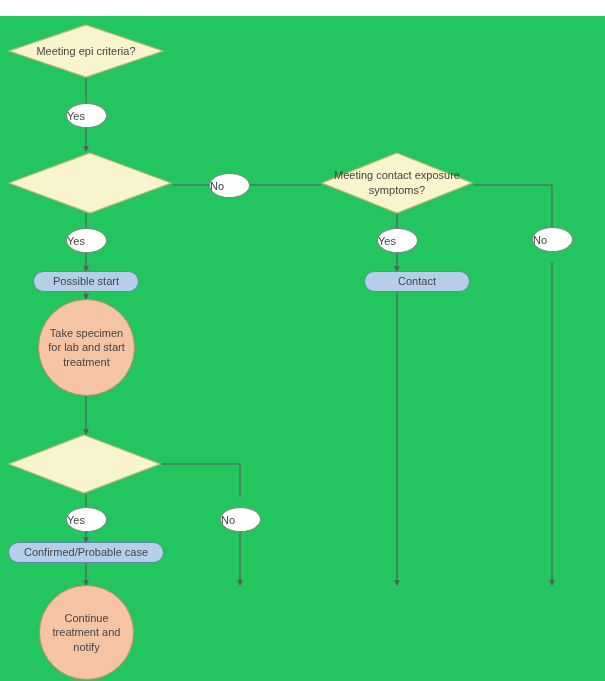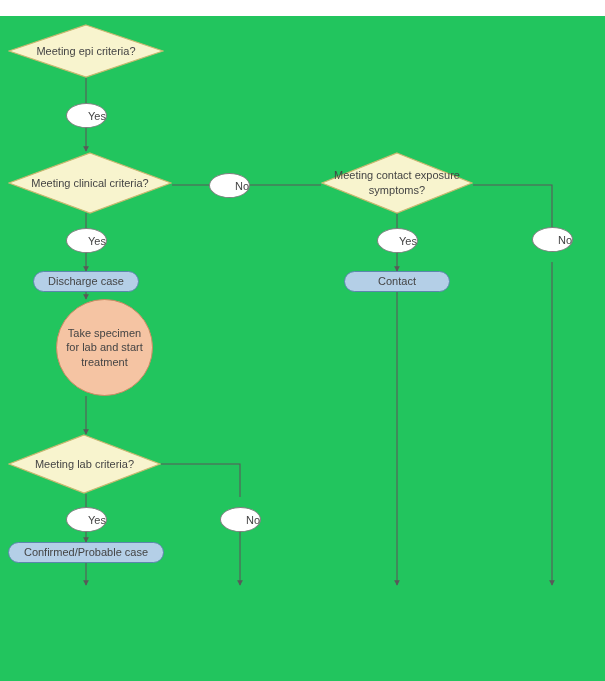--- a/index.html
+++ b/index.html
@@ -91,21 +91,21 @@
 
   
   .eoval {
     position: absolute;
     background: #ffffff;
     border: 1px solid #808080;
     border-radius: 50%;
     box-sizing: border-box;
     display: flex;
     align-items: center;
-    justify-content: flex-end;
+    justify-content: flex-start;
     text-align: center;
     color: #444444;
     font-size: 11px;
     line-height: 12px;
     z-index: 3;
   }
 </style>
 </head>
 <body>
 
@@ -160,53 +160,54 @@
     <svg class="shape" viewBox="0 0 156 54" preserveAspectRatio="none">
       <polygon points="78,1 155,27 78,53 1,27" fill="#f8f4ce" stroke="#c9b870" stroke-width="1.2"></polygon>
     </svg>
     <div class="lbl">Meeting epi criteria?</div>
   </div>
 
   <div class="diamond" style="left:8px; top:136px; width:164px; height:62px;">
     <svg class="shape" viewBox="0 0 164 62" preserveAspectRatio="none">
       <polygon points="82,1 163,31 82,61 1,31" fill="#f8f4ce" stroke="#c9b870" stroke-width="1.2"></polygon>
     </svg>
-    <div class="lbl">Meeting clinical criteria?</div>
   </div>
 
   <div class="diamond" style="left:321px; top:136px; width:152px; height:62px;">
     <svg class="shape" viewBox="0 0 152 62" preserveAspectRatio="none">
       <polygon points="76,1 151,31 76,61 1,31" fill="#f8f4ce" stroke="#c9b870" stroke-width="1.2"></polygon>
     </svg>
     <div class="lbl" style="left:6%; width:88%;">Meeting contact exposure symptoms?</div>
   </div>
 
   <div class="diamond" style="left:8px; top:418px; width:153px; height:60px;">
     <svg class="shape" viewBox="0 0 153 60" preserveAspectRatio="none">
       <polygon points="76,1 152,30 76,59 1,30" fill="#f8f4ce" stroke="#c9b870" stroke-width="1.2"></polygon>
     </svg>
-    <div class="lbl">Meeting lab criteria?</div>
   </div>
 
   <div class="pill" style="left:33px; top:255px; width:106px; height:21px;">
-    <span>Discharge case</span>
-  </div>
-
-  <div class="pill" style="left:344px; top:255px; width:106px; height:21px;">
+    <span>Possible start</span>
+  </div>
+
+  <div class="pill" style="left:364px; top:255px; width:106px; height:21px;">
     <span>Contact</span>
   </div>
 
   <div class="pill" style="left:8px; top:526px; width:156px; height:21px;">
     <span>Confirmed/Probable case</span>
   </div>
 
-  <div class="circle" style="left:56px; top:283px; width:97px; height:97px;">
+  <div class="circle" style="left:38px; top:283px; width:97px; height:97px;">
     <span style="display:block; width:86px;">Take specimen for lab and start treatment</span>
   </div>
 
+  <div class="circle" style="left:39px; top:569px; width:95px; height:95px;">
+    <span style="display:block; width:82px;">Continue treatment and notify</span>
+  </div>
 
 
 
 
   <div class="eoval" style="left:66px; top:87px; width:41px; height:25px;">
     <span>Yes</span>
   </div>
 
   <div class="eoval" style="left:66px; top:212px; width:41px; height:25px;">
     <span>Yes</span>

